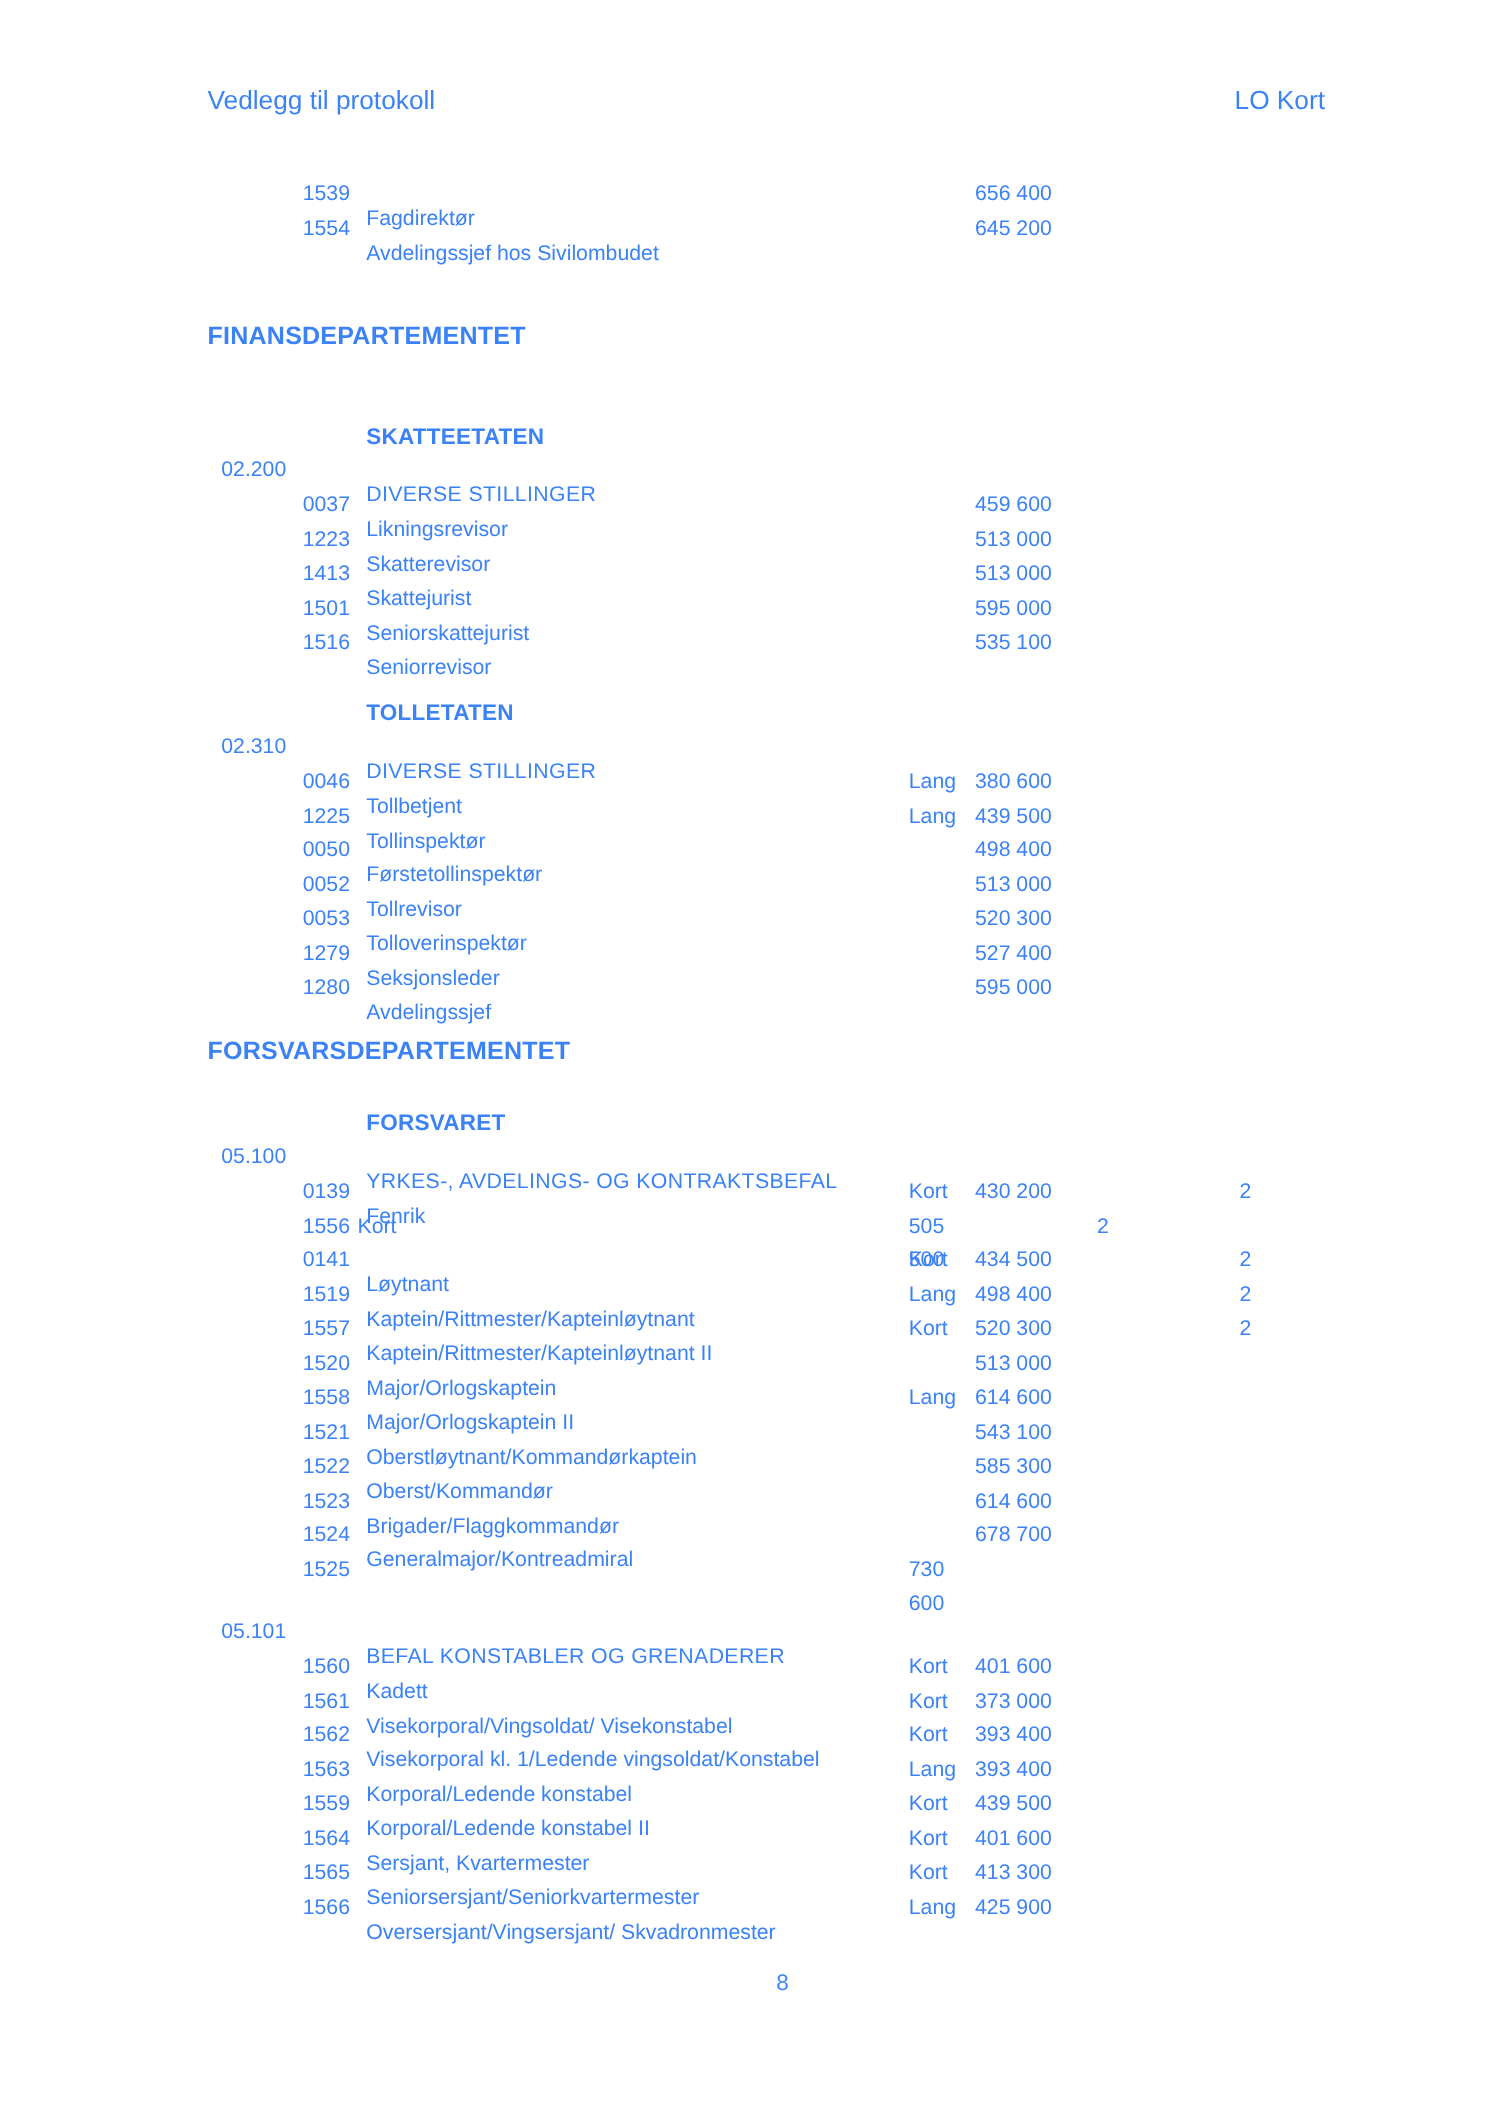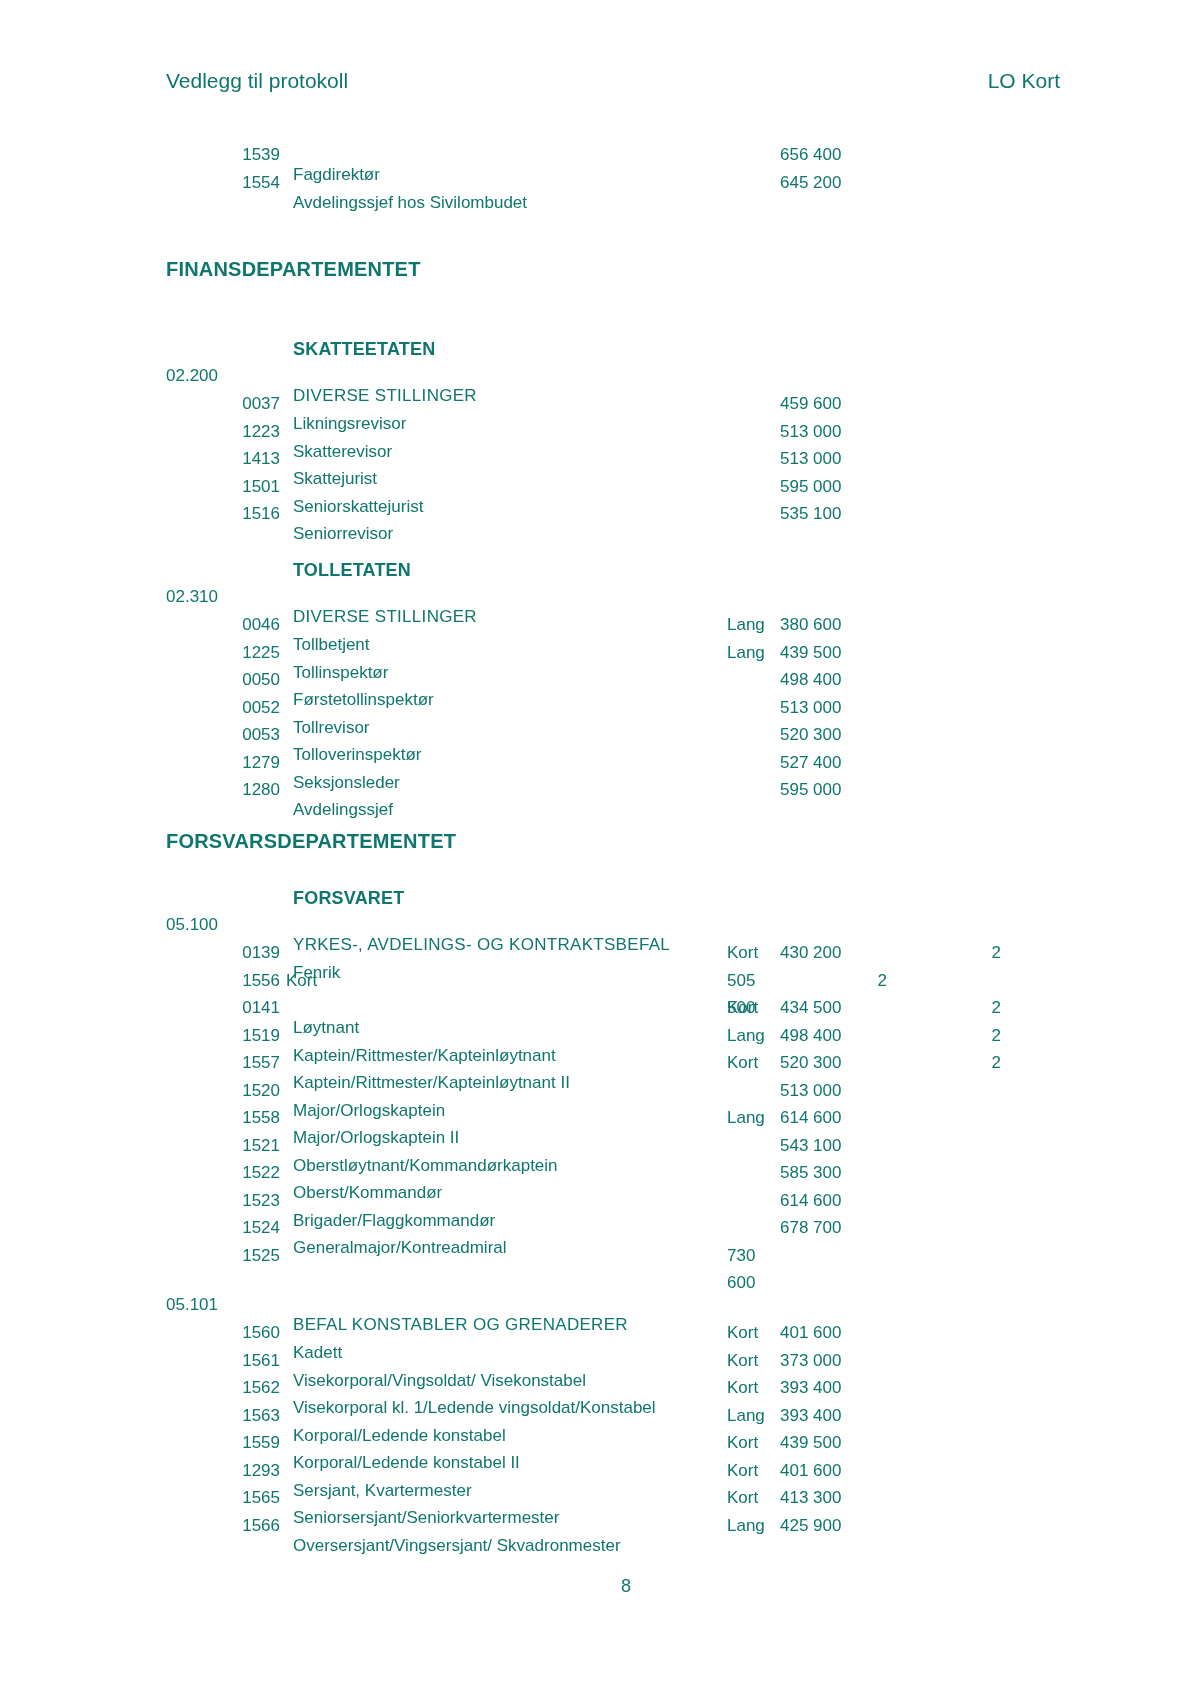--- a/index.html
+++ b/index.html
@@ -1,20 +1,20 @@
 <!DOCTYPE html>
 <html><head>
 <meta charset="utf-8">
 <style>
   html,body{margin:0;padding:0;background:#ffffff;}
   .page{
     position:relative;
     width:1200px;height:1696px;
     background:#ffffff;
-    color:#0f766e;
+    color:#3b82f6;
     font-family:"Liberation Sans", sans-serif;
     overflow:hidden;
   }
   .abs{position:absolute;left:0;right:0;}
   .hdr{
     left:166px;width:894px;
     display:flex;justify-content:space-between;
     font-size:21px;line-height:26px;
   }
   .heading{
@@ -32,21 +32,21 @@
   }
   .trow{
     display:grid;
     grid-template-columns:74px 46px 441px 53px 116px 114px;
     margin-left:166px;
     height:27.5px;line-height:27.5px;
     font-size:17px;
   }
   .plan-row{height:26px;line-height:24px;}
   .plan-row .c-title{letter-spacing:0.3px;}
-  .c-chapter{text-align:left;}
+  .c-chapter{text-align:center;}
   .c-code{text-align:right;padding-right:6px;}
   .c-title{padding-left:7px;white-space:nowrap;margin-top:20px;}
   .c-span{text-align:left;}
   .c-amount{font-weight:normal;}
   .c-qty{text-align:right;padding-right:9px;}
   .page-num{left:621px;font-size:18px;}
 </style>
 </head>
 <body>
 
@@ -369,21 +369,21 @@
       <span class="c-chapter"></span>
       <span class="c-code">1559</span>
       <span class="c-title">Korporal/Ledende konstabel II</span>
       <span class="c-span">Kort</span>
       <span class="c-amount">439 500</span>
       <span class="c-qty"></span>
     </div>
 
     <div class="trow">
       <span class="c-chapter"></span>
-      <span class="c-code">1293</span>
+      <span class="c-code">1564</span>
       <span class="c-title">Sersjant, Kvartermester</span>
       <span class="c-span">Kort</span>
       <span class="c-amount">401 600</span>
       <span class="c-qty"></span>
     </div>
 
     <div class="trow">
       <span class="c-chapter"></span>
       <span class="c-code">1565</span>
       <span class="c-title">Seniorsersjant/Seniorkvartermester</span>

